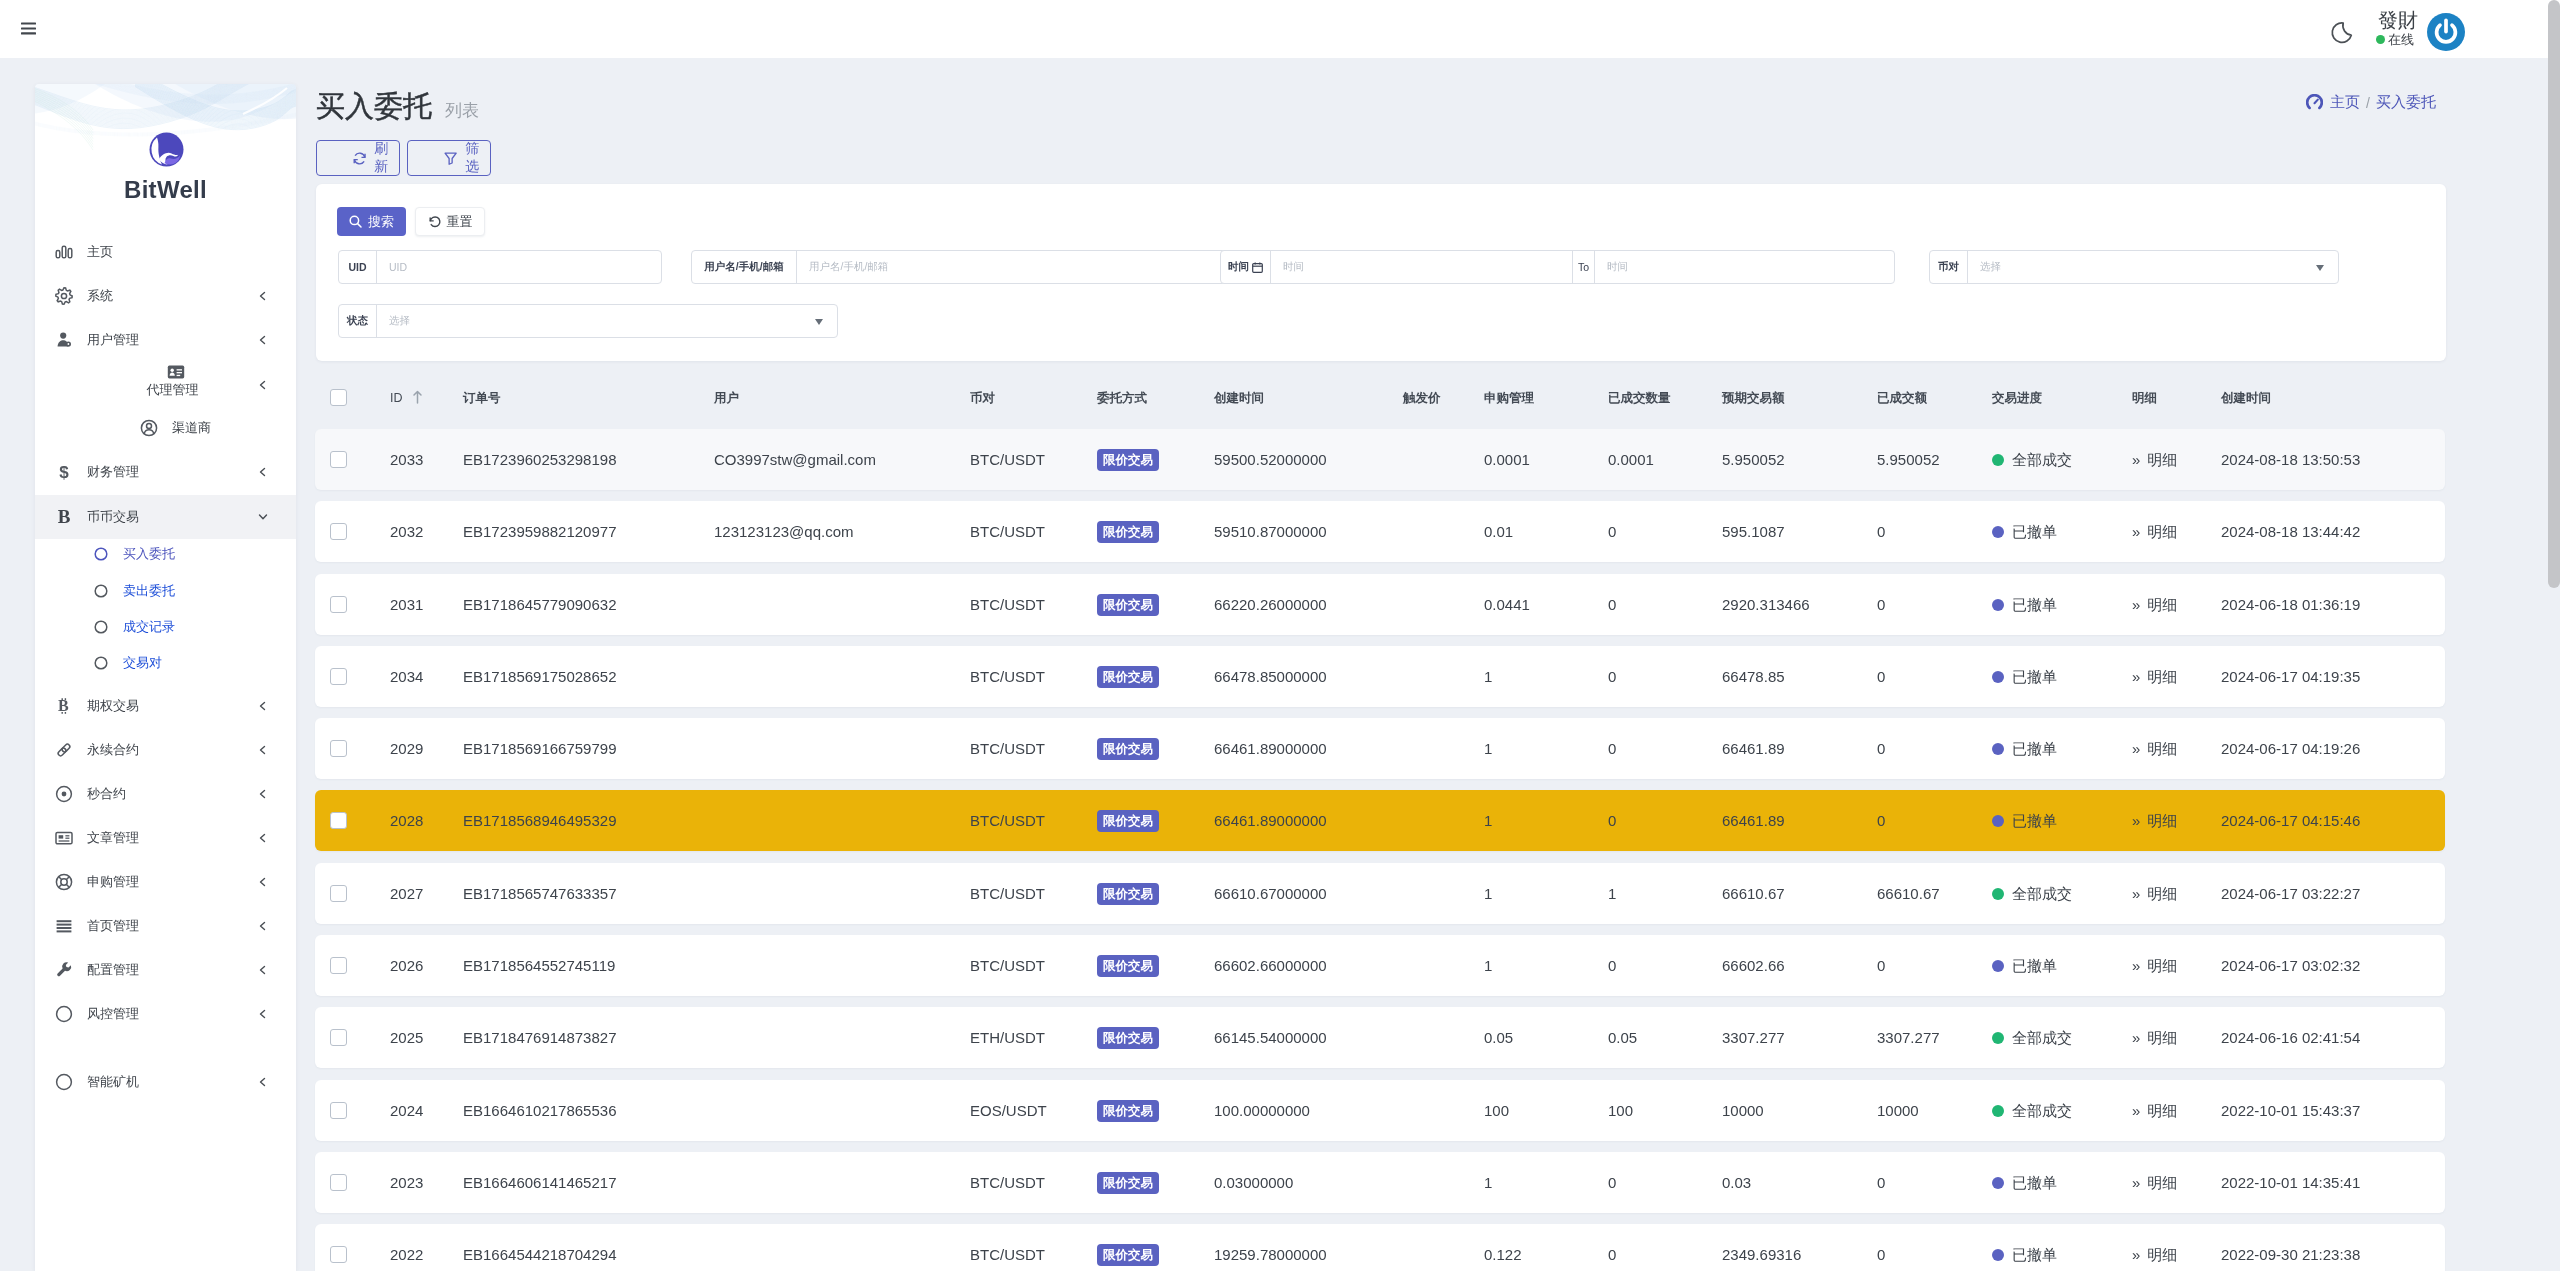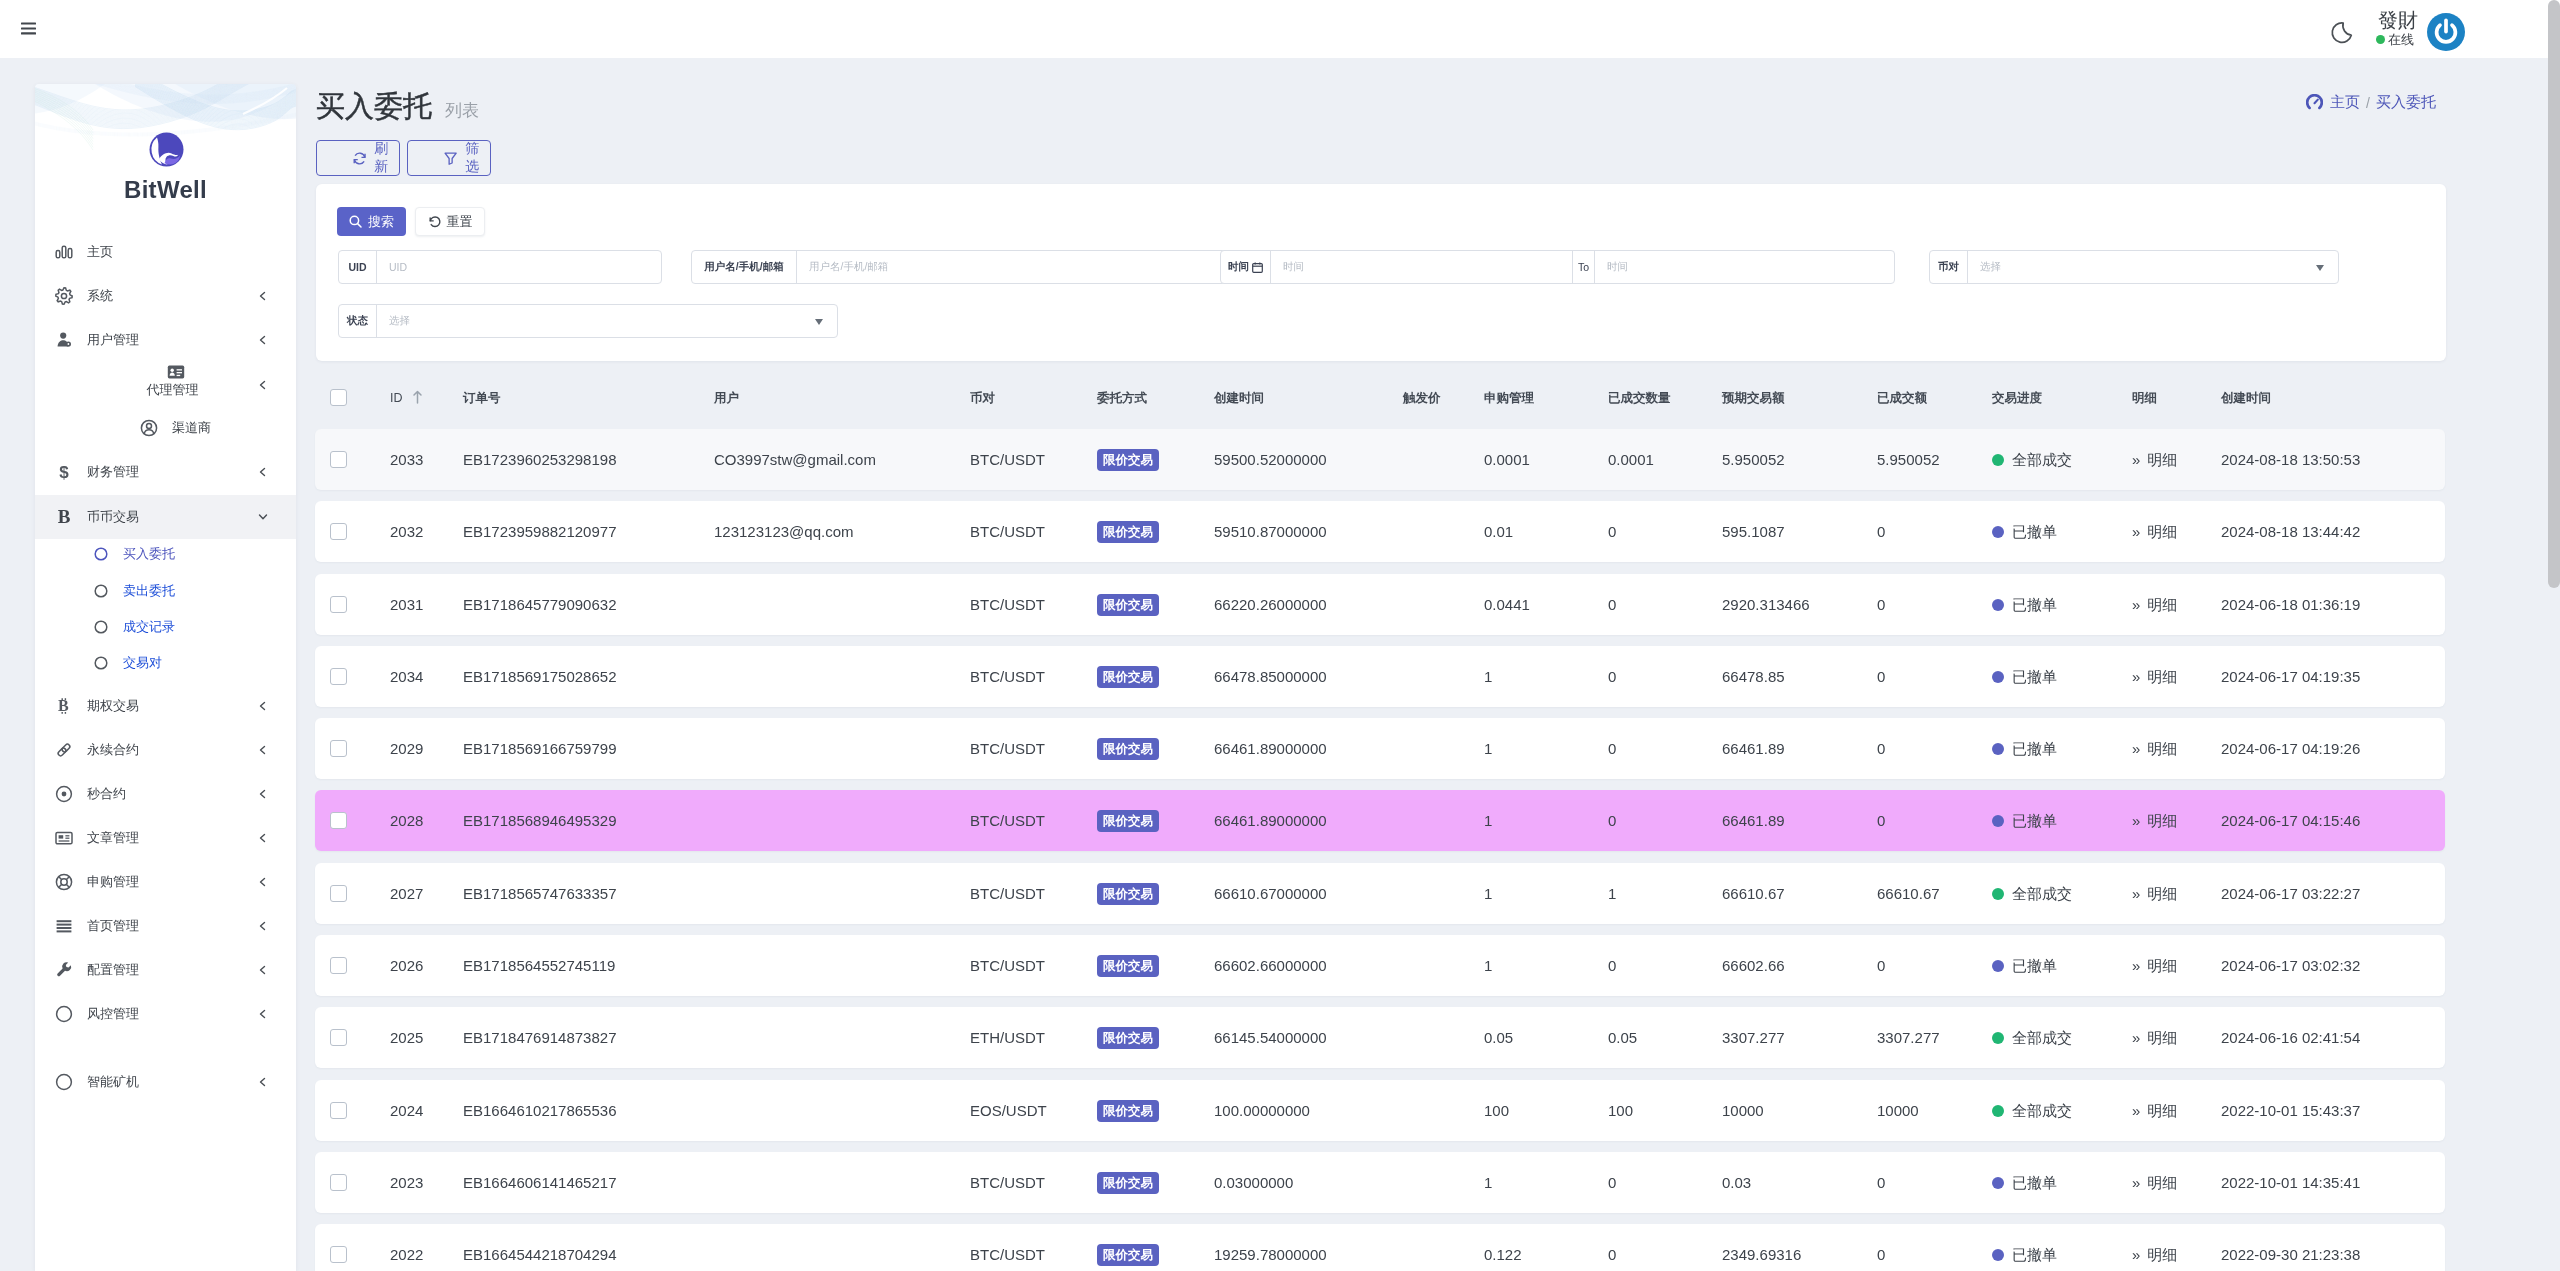--- a/index.html
+++ b/index.html
@@ -489,21 +489,21 @@
 <span class="badge" style="left:782px">限价交易</span>
 <span class="c" style="left:899px">66461.89000000</span>
 <span class="c" style="left:1169px">1</span>
 <span class="c" style="left:1293px">0</span>
 <span class="c" style="left:1407px">66461.89</span>
 <span class="c" style="left:1562px">0</span>
 <span class="c prog" style="left:1677px"><i style="background:#5a62c1"></i>已撤单</span>
 <span class="c det" style="left:1817px"><b>»</b>明细</span>
 <span class="c" style="left:1906px">2024-06-17 04:19:26</span>
 </div>
-<div class="row" style="top:790px;background:#f0abfc">
+<div class="row" style="top:790px;background:#eab308">
 <span class="cb" style="left:15px"></span>
 <span class="c" style="left:75px">2028</span>
 <span class="c" style="left:148px">EB1718568946495329</span>
 <span class="c" style="left:399px"></span>
 <span class="c" style="left:655px">BTC/USDT</span>
 <span class="badge" style="left:782px">限价交易</span>
 <span class="c" style="left:899px">66461.89000000</span>
 <span class="c" style="left:1169px">1</span>
 <span class="c" style="left:1293px">0</span>
 <span class="c" style="left:1407px">66461.89</span>

